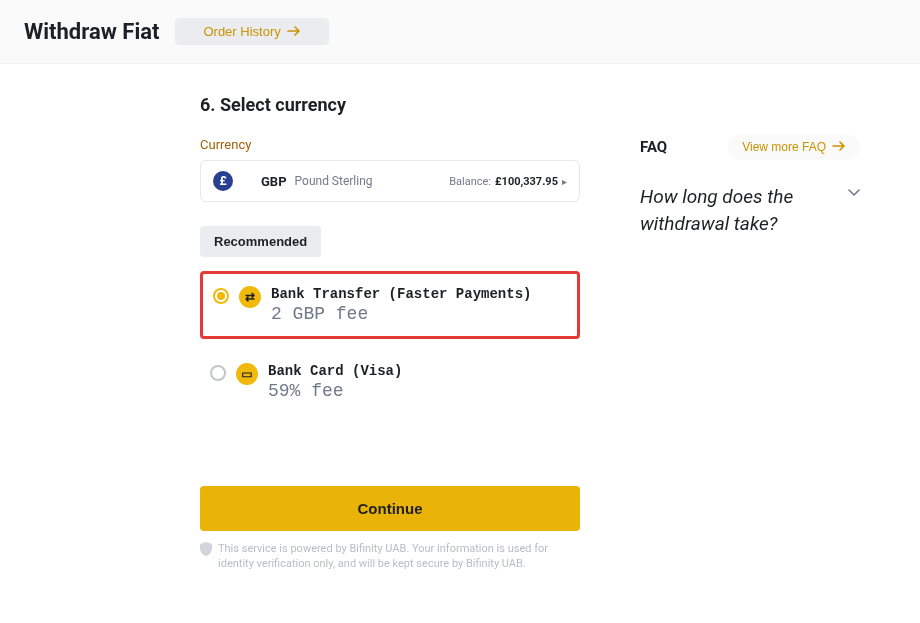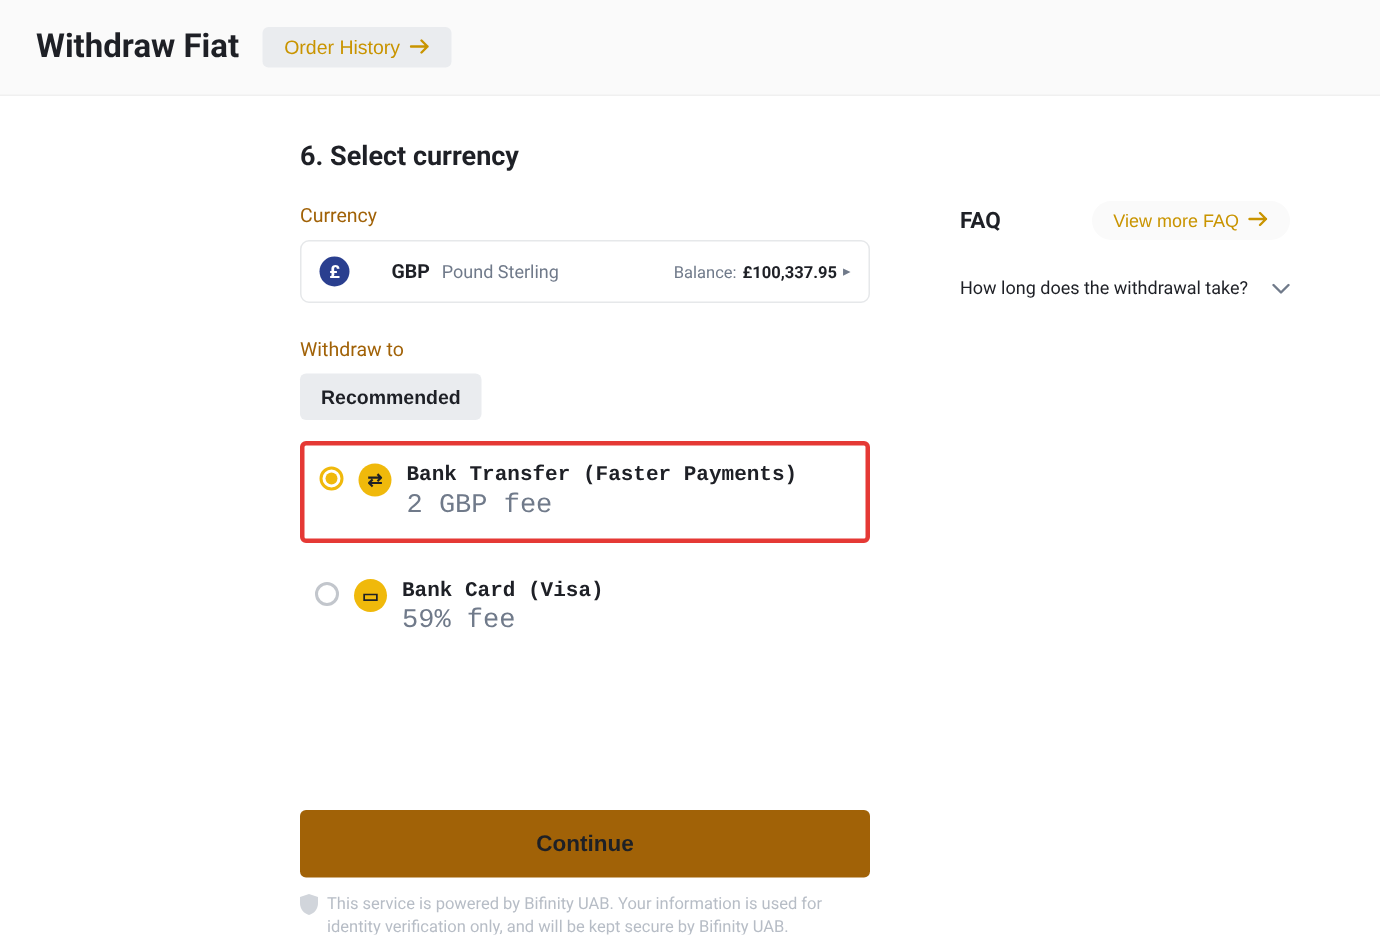--- a/index.html
+++ b/index.html
@@ -22,21 +22,21 @@
       font-size: 22px;
       font-weight: 700;
       color: #1e2026;
       text-align: right;
     }
     .order-history-btn {
       background: #eaecef;
       color: #c99400;
       border: none;
       border-radius: 4px;
-      padding: 6px 14px;
+      padding: 6px 28px;
       font-size: 13px;
       font-weight: 500;
       cursor: pointer;
       display: inline-flex;
       align-items: center;
       gap: 6px;
     }
     .arrow-icon {
       display: inline-block;
     }
@@ -185,23 +185,23 @@
     .method-title {
       font-size: 14px;
       font-weight: 700;
       color: #1e2026;
     }
     .method-fee {
       font-size: 18px;
       color: #707a8a;
     }
     .continue-btn {
-      margin-top: 104px;
+      margin-top: 73px;
       width: 100%;
-      background: #a16207;
+      background: #eab308;
       border: none;
       border-radius: 4px;
       padding: 14px;
       font-size: 15px;
       font-weight: 600;
       color: #1e2026;
       cursor: pointer;
     }
     .disclaimer {
       display: flex;
@@ -236,24 +236,25 @@
       color: #c99400;
       cursor: pointer;
       display: inline-flex;
       align-items: center;
       gap: 6px;
     }
     .faq-item {
       display: flex;
       justify-content: space-between;
       align-items: flex-start;
-      font-size: 12px;
+      font-size: 19px;
       color: #1e2026;
       cursor: pointer;
       gap: 10px;
+      font-style: italic;
     }
     .faq-question {
       line-height: 1.4;
     }
     .chevron-down {
       color: #707a8a;
       font-size: 12px;
       flex-shrink: 0;
       margin-top: 2px;
     }
@@ -285,21 +286,20 @@
       <span class="currency-code">GBP</span>
       <span class="currency-name">Pound Sterling</span>
       <div class="balance-wrap">
         <span>Balance:</span>
         <span class="balance-value">£100,337.95</span>
         <span class="caret-right">▸</span>
       </div>
     </div>
 
     <div class="withdraw-section">
-      <div class="field-label">Withdraw to</div>
 
       <div class="tab-row">
         <button class="tab-btn">Recommended</button>
       </div>
 
       <div class="method-list">
 
         <div class="method-option highlighted">
           <div class="radio-outer selected">
             <div class="radio-inner"></div>

